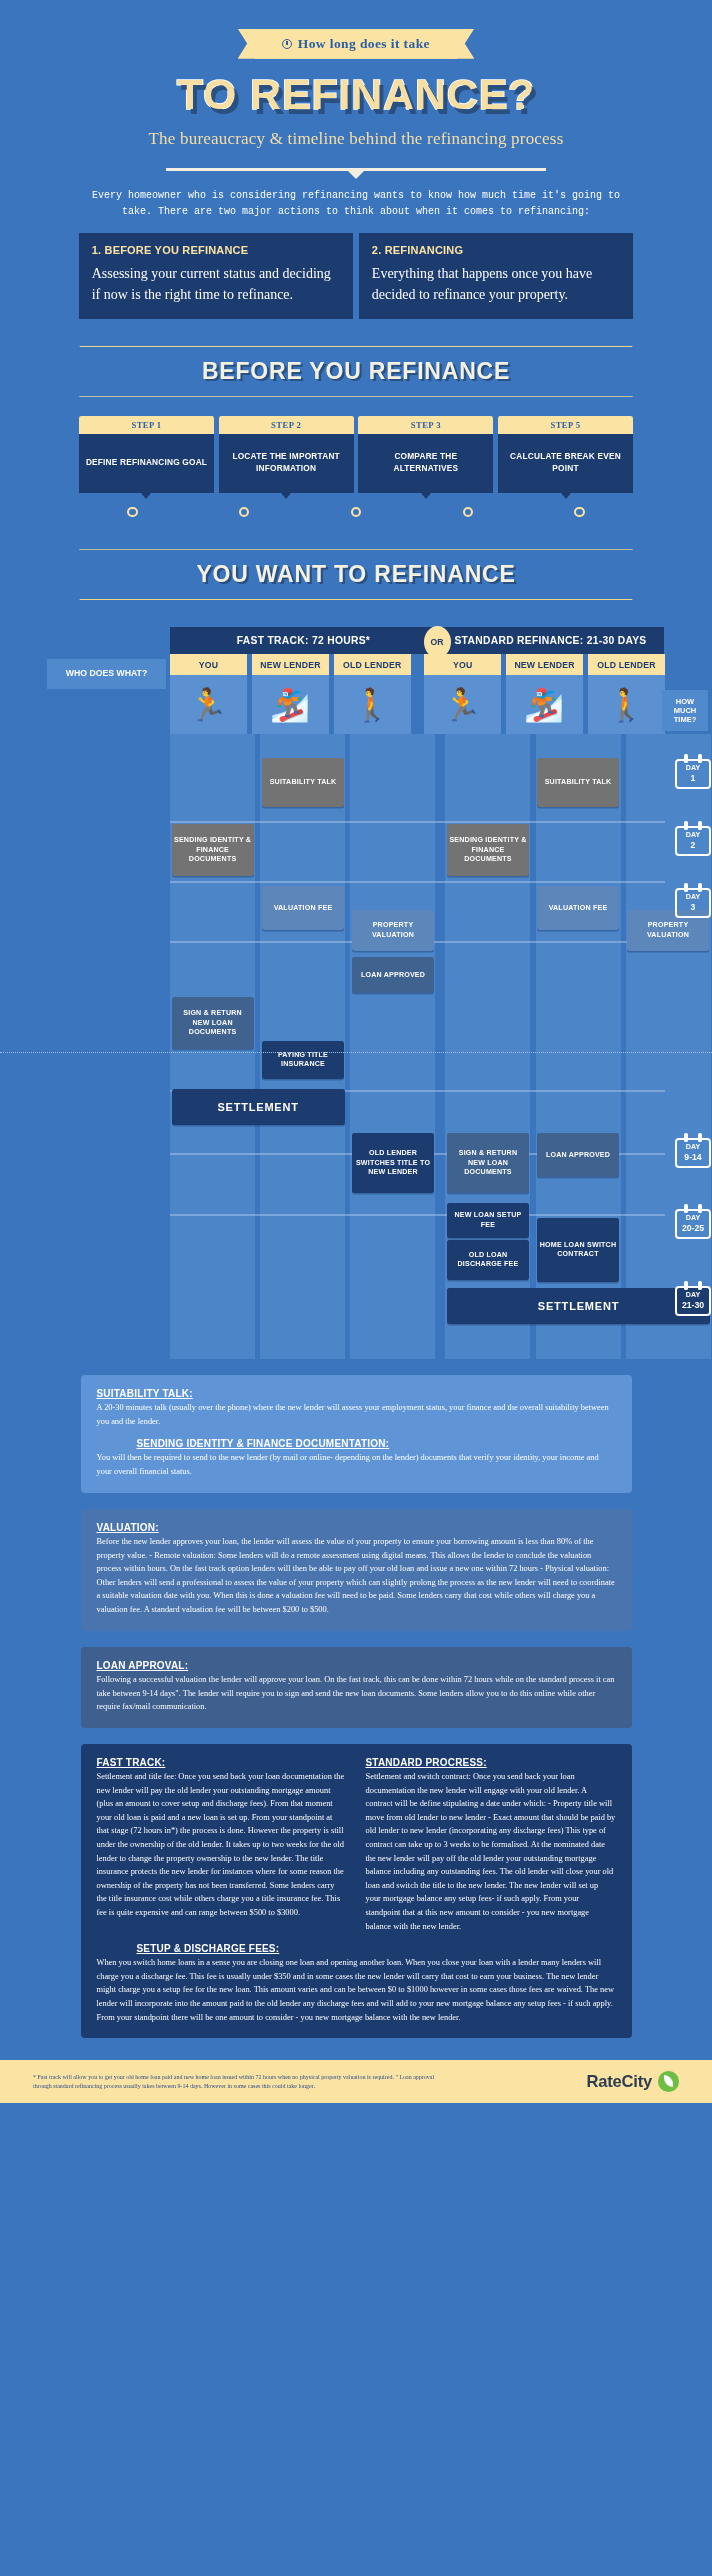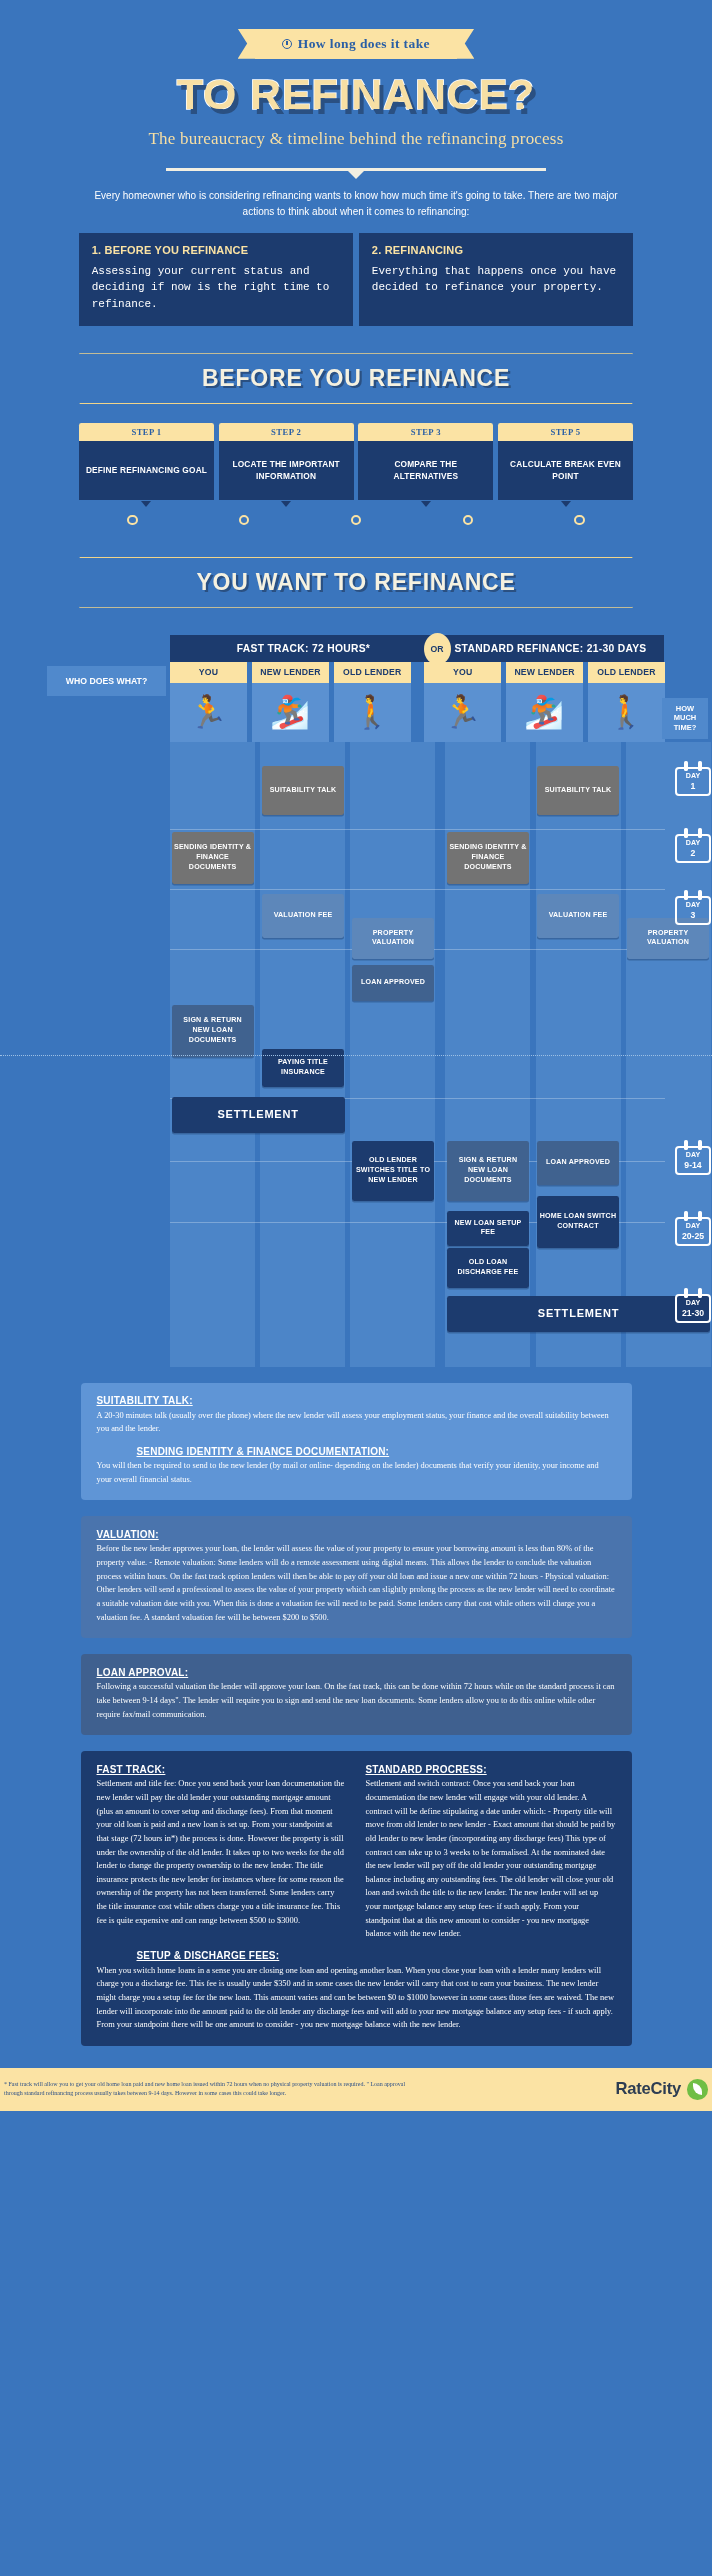--- a/index.html
+++ b/index.html
@@ -46,28 +46,28 @@
   }
 
   .divider { width: 380px; margin: 19px auto 0; position: relative; }
   .divider .bar { height: 3.2px; background: #f2efe2; }
   .divider .tri { position:absolute; left:50%; transform:translateX(-50%);
      width:0;height:0;border-left:8.7px solid transparent;border-right:8.7px solid transparent;
      border-top:8.7px solid #f2efe2; }
 
   .intro {
     width: 554px; margin: 17.4px auto 0; text-align:center;
-    font-family:Liberation Sans, sans-serif; font-size:10px; line-height:1.55; color:#fff;
+    font-family:Liberation Mono, monospace; font-size:10px; line-height:1.55; color:#fff;
   }
 
   
   .cards { display:flex; gap:6.3px; width:554px; margin:14.2px auto 0; }
   .card { flex:1; background:#1c3b6e; padding:11px 12.7px 14.2px; }
   .card h3 { color:#fbe3a4; font-size:11px; font-weight:bold; letter-spacing:0.2px; margin-bottom:6.3px; }
-  .card p { font-family:Liberation Mono, monospace; font-size:11px; line-height:1.5; }
+  .card p { font-family:Liberation Serif, serif; font-size:14px; line-height:1.5; }
 
   
   .banner-wrap { width: 554px; margin: 27px auto 0; position:relative; }
   .banner {
     border:1.6px solid #f0d48a; padding:11px 0; text-align:center;
     clip-path: polygon(0 0, 100% 0, 96% 50%, 100% 100%, 0 100%, 4% 50%);
   }
   .banner span {
     font-size:23px; font-weight:bold; letter-spacing:0.8px; color:#f5f1e0;
     text-shadow: 2.4px 2.4px 0 #2a5082;
@@ -148,21 +148,21 @@
   .e-c { background:#3f608f; }
   .e-d { background:#1c3b6e; }
   .ebox h4 { font-size:10px; font-weight:bold; letter-spacing:0.2px;
      text-decoration:underline; margin-bottom:2.4px; }
   .ebox h4.spaced { margin-top:9.5px;padding-left:40px; }
   .ebox p { font-family:"Liberation Serif", serif; font-size:8.4px; line-height:1.62; }
   .twocol { display:flex; gap:19px;justify-content:flex-end; }
   .twocol > div { flex:1; }
 
   
-  .footer { margin-top:22px; background:#fbe3a4; padding:11px 4px; display:flex;
+  .footer { margin-top:22px; background:#fbe3a4; padding:11px 33px; display:flex;
      align-items:center; justify-content:space-between; }
   .footnotes { font-family:"Liberation Serif", serif; font-size:6px; color:#2a4e87; line-height:1.5; max-width:412px;}
   .brand { display:flex; align-items:center; gap:6.3px; }
   .brand .bt { font-size:16.6px; font-weight:bold; color:#2d3d52; letter-spacing:-0.2px; }
   .brand .leaf { width:20.6px;height:20.6px;border-radius:50%;background:#6fbe44; position:relative; }
   .brand .leaf:after{content:"";position:absolute;left:5.5px;top:4px;width:8.7px;height:12px;
      background:#fff; border-radius:0 11px 0 11px;}
 </style>
 </head>
 <body>
@@ -326,21 +326,21 @@
       <div class="node n-l5 settle" style="left:1.6px;top:355px;width:173px;height:36px">SETTLEMENT</div>
       <div class="node n-l5" style="left:182px;top:399px;width:82px;height:60px">OLD LENDER SWITCHES TITLE TO NEW LENDER</div>
 
       <div class="node n-l1" style="left:367px;top:24px;width:82px;height:49px">SUITABILITY TALK</div>
       <div class="node n-l1" style="left:277px;top:90px;width:82px;height:52px">SENDING IDENTITY &amp; FINANCE DOCUMENTS</div>
       <div class="node n-l2" style="left:367px;top:152px;width:82px;height:44px">VALUATION FEE</div>
       <div class="node n-l2" style="left:457px;top:176px;width:82px;height:41px">PROPERTY VALUATION</div>
       <div class="node n-l3" style="left:277px;top:399px;width:82px;height:60px">SIGN &amp; RETURN NEW LOAN DOCUMENTS</div>
       <div class="node n-l3" style="left:367px;top:399px;width:82px;height:44px">LOAN APPROVED</div>
       <div class="node n-l5" style="left:277px;top:469px;width:82px;height:35px">NEW LOAN SETUP FEE</div>
-      <div class="node n-l5" style="left:367px;top:454px;width:82px;height:52px">HOME LOAN SWITCH CONTRACT</div>
+      <div class="node n-l5" style="left:367px;top:484px;width:82px;height:64px">HOME LOAN SWITCH CONTRACT</div>
       <div class="node n-l5" style="left:277px;top:506px;width:82px;height:40px">OLD LOAN DISCHARGE FEE</div>
       <div class="node n-l5 settle" style="left:277px;top:554px;width:263px;height:36px">SETTLEMENT</div>
 
       <div class="cal" style="right:-46px;top:25px">
         <div class="rings">
             <i></i>
             <i></i>
           </div>
         <div class="box">
             <div class="d1">DAY</div>

